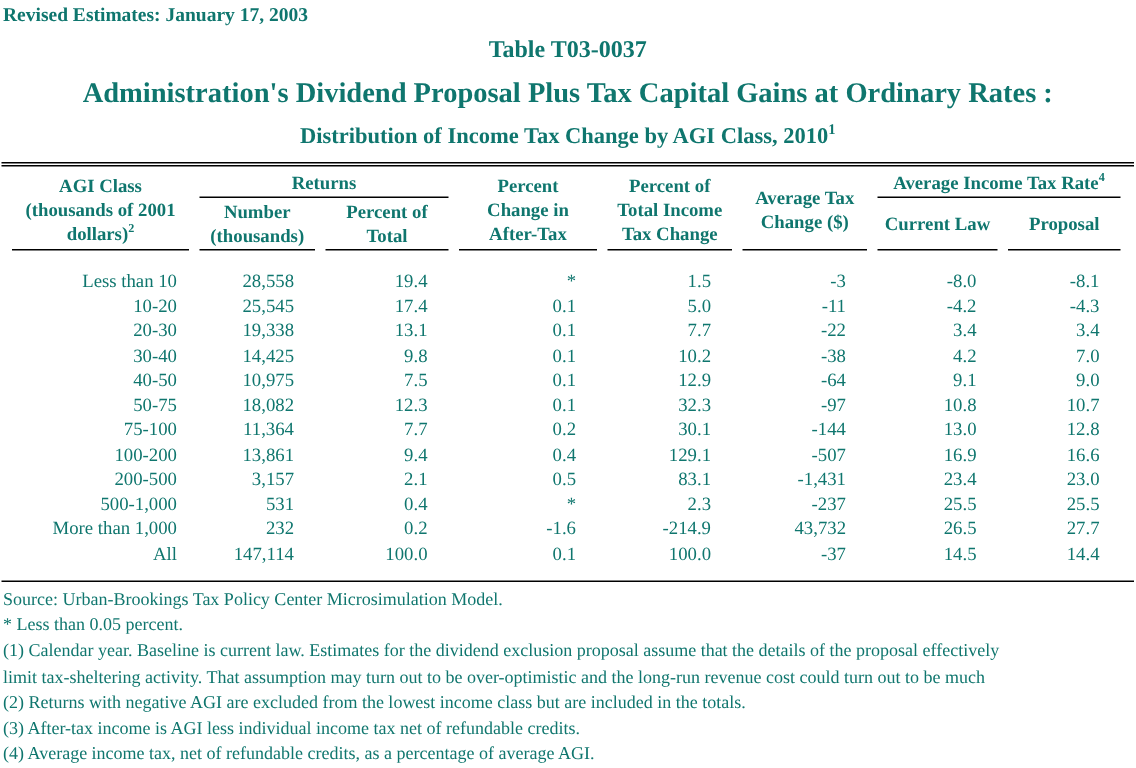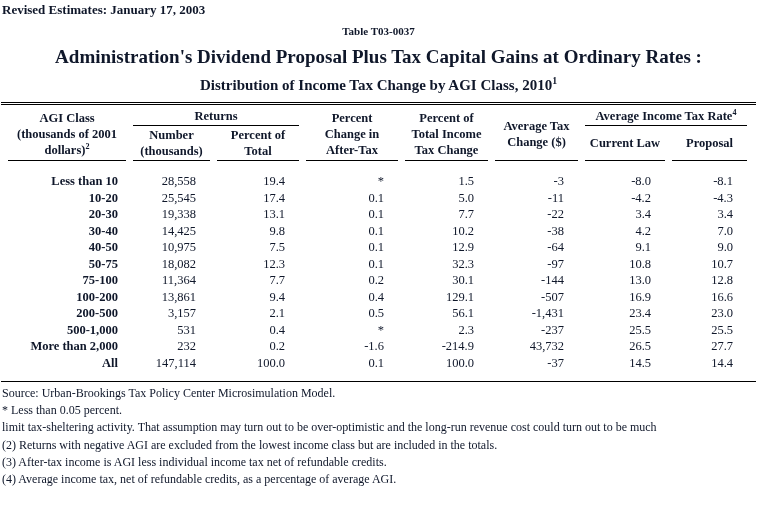--- a/index.html
+++ b/index.html
@@ -1,42 +1,42 @@
 <!DOCTYPE html>
 <html><head>
 <meta charset="utf-8">
 <style>
   html, body { margin:0; padding:0; background:#ffffff; }
   .page {
-    width:757px; height:512px; background:#ffffff; color:#0f172a;
+    width:757px; height:512px; background:#ffffff; color:#0f766e;
     font-family:"Liberation Serif", serif; overflow:hidden; position:relative;
   }
   .revised { font-weight:bold; font-size:13px; padding:2px 0 0 2px; }
   .titles { text-align:center; font-weight:bold; }
-  .t1 { font-size:11px; margin-top:7px; }
+  .t1 { font-size:16px; margin-top:7px; }
   .t2 { font-size:19px; margin-top:9px; }
   .t3 { font-size:15px; margin-top:9px; }
   sup { font-size:0.65em; vertical-align:super; line-height:0; }
 
   .tablewrap {
     margin:8px 1px 0 1px;
     border-top:3px double #000;
     border-bottom:1px solid #000;
     padding:2px 0 10px 0;
   }
   table.data {
     border-collapse:separate; border-spacing:7px 0;
     table-layout:fixed; width:708px; font-size:12.5px;
   }
   table.data th { font-weight:bold; padding:1px 2px; text-align:center; vertical-align:middle; line-height:16px; }
   .pre { white-space:pre-line; }
   th.bb { border-bottom:1px solid #000; }
   th.vb { vertical-align:bottom; }
   tbody td { text-align:right; padding:0 14px 0 0; line-height:16.5px; white-space:nowrap; }
-  tbody td.rowlabel { font-weight:bold; padding-right:8px; }
+  tbody td.rowlabel { font-weight:normal; padding-right:8px; }
   tbody tr:first-child td { padding-top:12px; }
 
   .notes { font-size:12px; line-height:17.2px; margin-top:3px; padding-left:2px; white-space:nowrap; }
 </style>
 </head>
 <body>
 
 <div class="page">
 
   <div class="revised">Revised Estimates: January 17, 2003</div>
@@ -163,37 +163,37 @@
             <td>129.1</td>
             <td>-507</td>
             <td>16.9</td>
             <td>16.6</td>
           </tr>
           <tr>
             <td class="rowlabel">200-500</td>
             <td>3,157</td>
             <td>2.1</td>
             <td>0.5</td>
-            <td>56.1</td>
+            <td>83.1</td>
             <td>-1,431</td>
             <td>23.4</td>
             <td>23.0</td>
           </tr>
           <tr>
             <td class="rowlabel">500-1,000</td>
             <td>531</td>
             <td>0.4</td>
             <td>*</td>
             <td>2.3</td>
             <td>-237</td>
             <td>25.5</td>
             <td>25.5</td>
           </tr>
           <tr>
-            <td class="rowlabel">More than 2,000</td>
+            <td class="rowlabel">More than 1,000</td>
             <td>232</td>
             <td>0.2</td>
             <td>-1.6</td>
             <td>-214.9</td>
             <td>43,732</td>
             <td>26.5</td>
             <td>27.7</td>
           </tr>
           <tr>
             <td class="rowlabel">All</td>
@@ -205,19 +205,20 @@
             <td>14.5</td>
             <td>14.4</td>
           </tr>
         </tbody>
     </table>
   </div>
 
   <div class="notes">
       <div>Source: Urban-Brookings Tax Policy Center Microsimulation Model.</div>
       <div>* Less than 0.05 percent.</div>
+      <div>(1) Calendar year. Baseline is current law. Estimates for the dividend exclusion proposal assume that the details of the proposal effectively</div>
       <div>limit tax-sheltering activity.  That assumption may turn out to be over-optimistic and the long-run revenue cost could turn out to be much</div>
       <div>(2) Returns with negative AGI are excluded from the lowest income class but are included in the totals.</div>
       <div>(3) After-tax income is AGI less individual income tax net of refundable credits.</div>
       <div>(4) Average income tax, net of refundable credits, as a percentage of average AGI.</div>
     </div>
 
 </div>
 
 </body></html>

